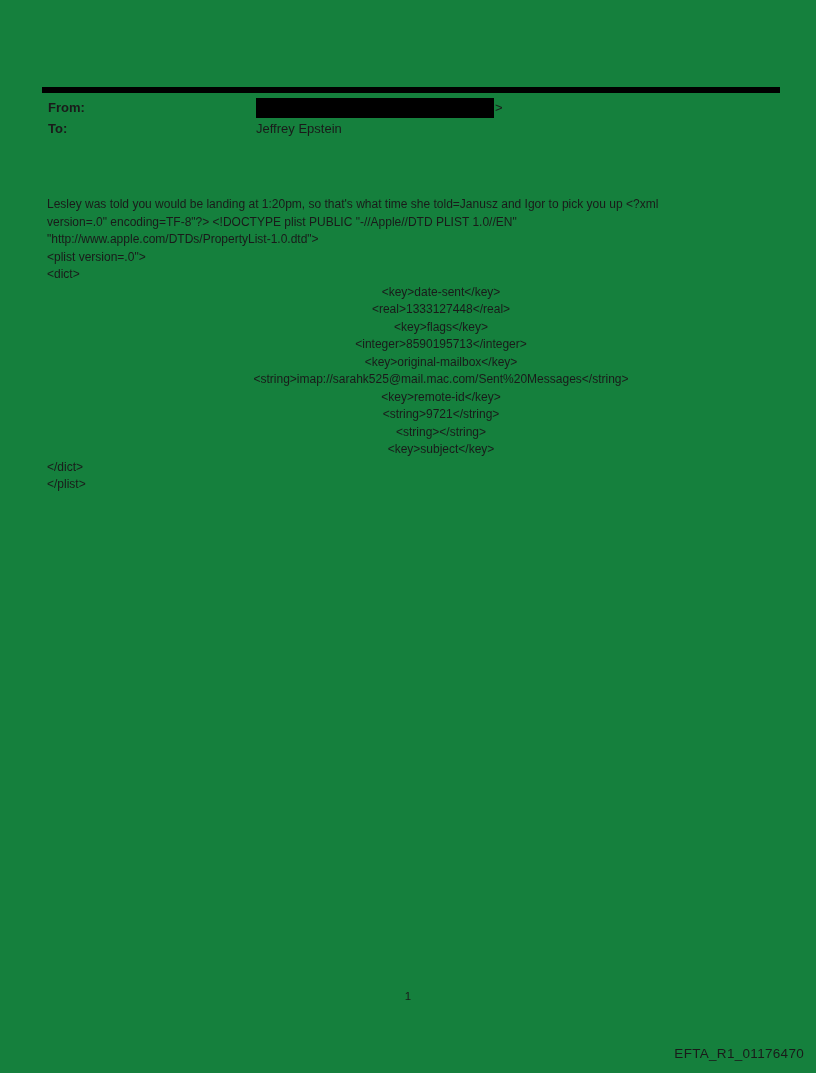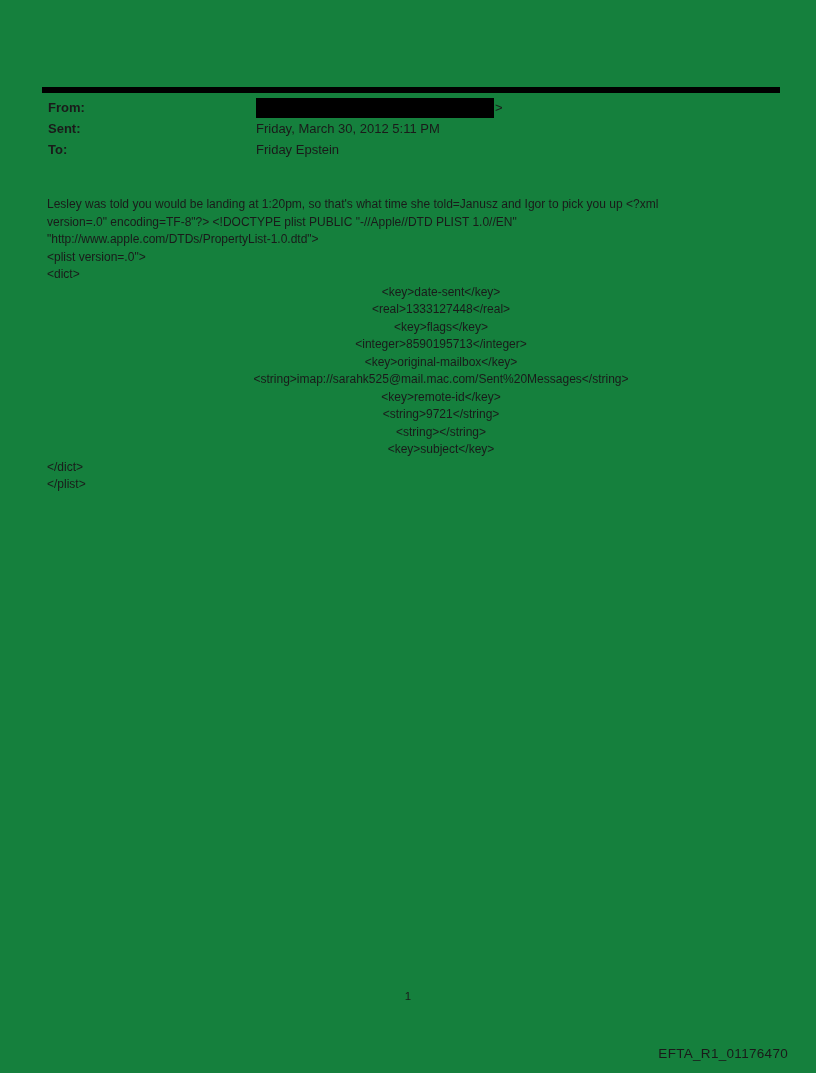--- a/index.html
+++ b/index.html
@@ -81,46 +81,42 @@
     position: absolute;
     left: 0;
     right: 0;
     top: 990px;
     text-align: center;
     font-size: 11.5px;
     color: #1a1a1a;
   }
   .bates-number {
     position: absolute;
-    right: 28px;
+    right: 12px;
     top: 1046px;
     font-size: 13.5px;
     letter-spacing: 0.3px;
     color: #1a1a1a;
   }
 </style>
 </head>
 <body>
 
 <div class="page">
 
   <div class="top-rule"></div>
 
   <div class="header-block">
     <div class="header-row from-row">
       <span class="header-label">From:</span>
       <span class="header-value"><span class="redaction-bar"></span><span class="from-suffix">&gt;</span></span>
     </div>
     <div class="header-row">
-      <span class="header-label">Sent:</span>
-      <span class="header-value">Friday, March 30, 2012 5:11 PM</span>
-    </div>
-    <div class="header-row">
       <span class="header-label">To:</span>
-      <span class="header-value">Friday Epstein</span>
+      <span class="header-value">Jeffrey Epstein</span>
     </div>
   </div>
 
   <div class="body-block">
     <div class="line">Lesley was told you would be landing at 1:20pm, so that's what time she told=Janusz and Igor to pick you up &lt;?xml</div>
     <div class="line">version=.0" encoding=TF-8"?&gt; &lt;!DOCTYPE plist PUBLIC "-//Apple//DTD PLIST 1.0//EN"</div>
     <div class="line">"http://www.apple.com/DTDs/PropertyList-1.0.dtd"&gt;</div>
     <div class="line">&lt;plist version=.0"&gt;</div>
     <div class="line">&lt;dict&gt;</div>
     <div class="line indent">&lt;key&gt;date-sent&lt;/key&gt;</div>

